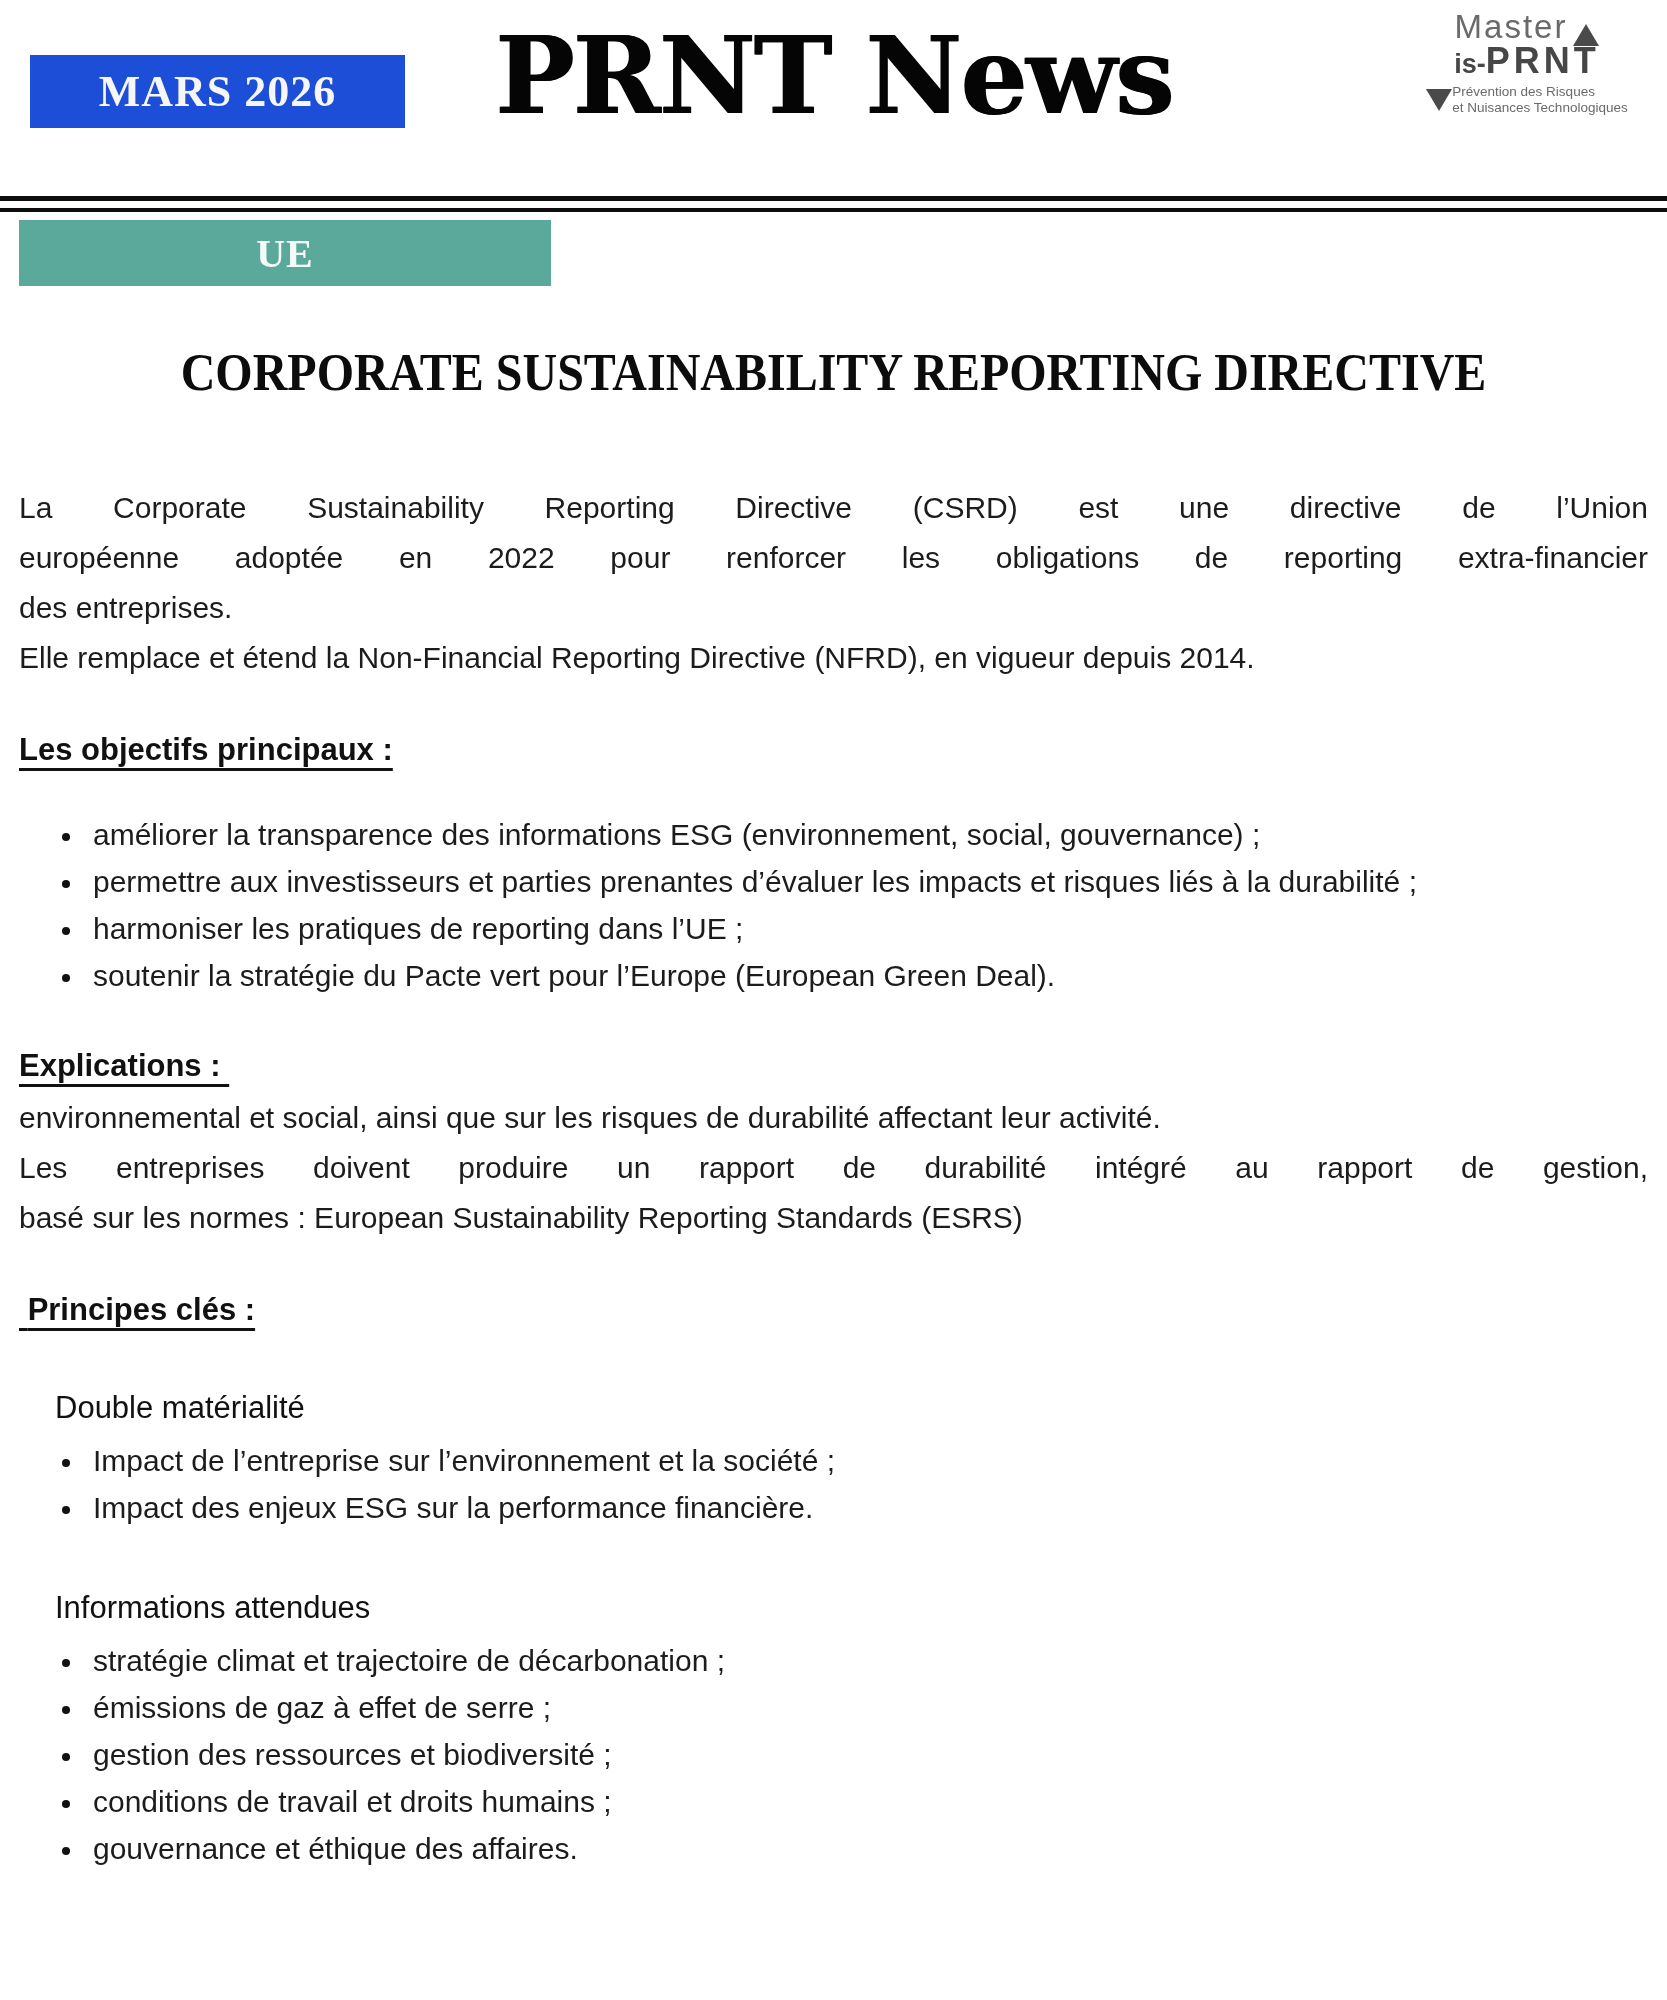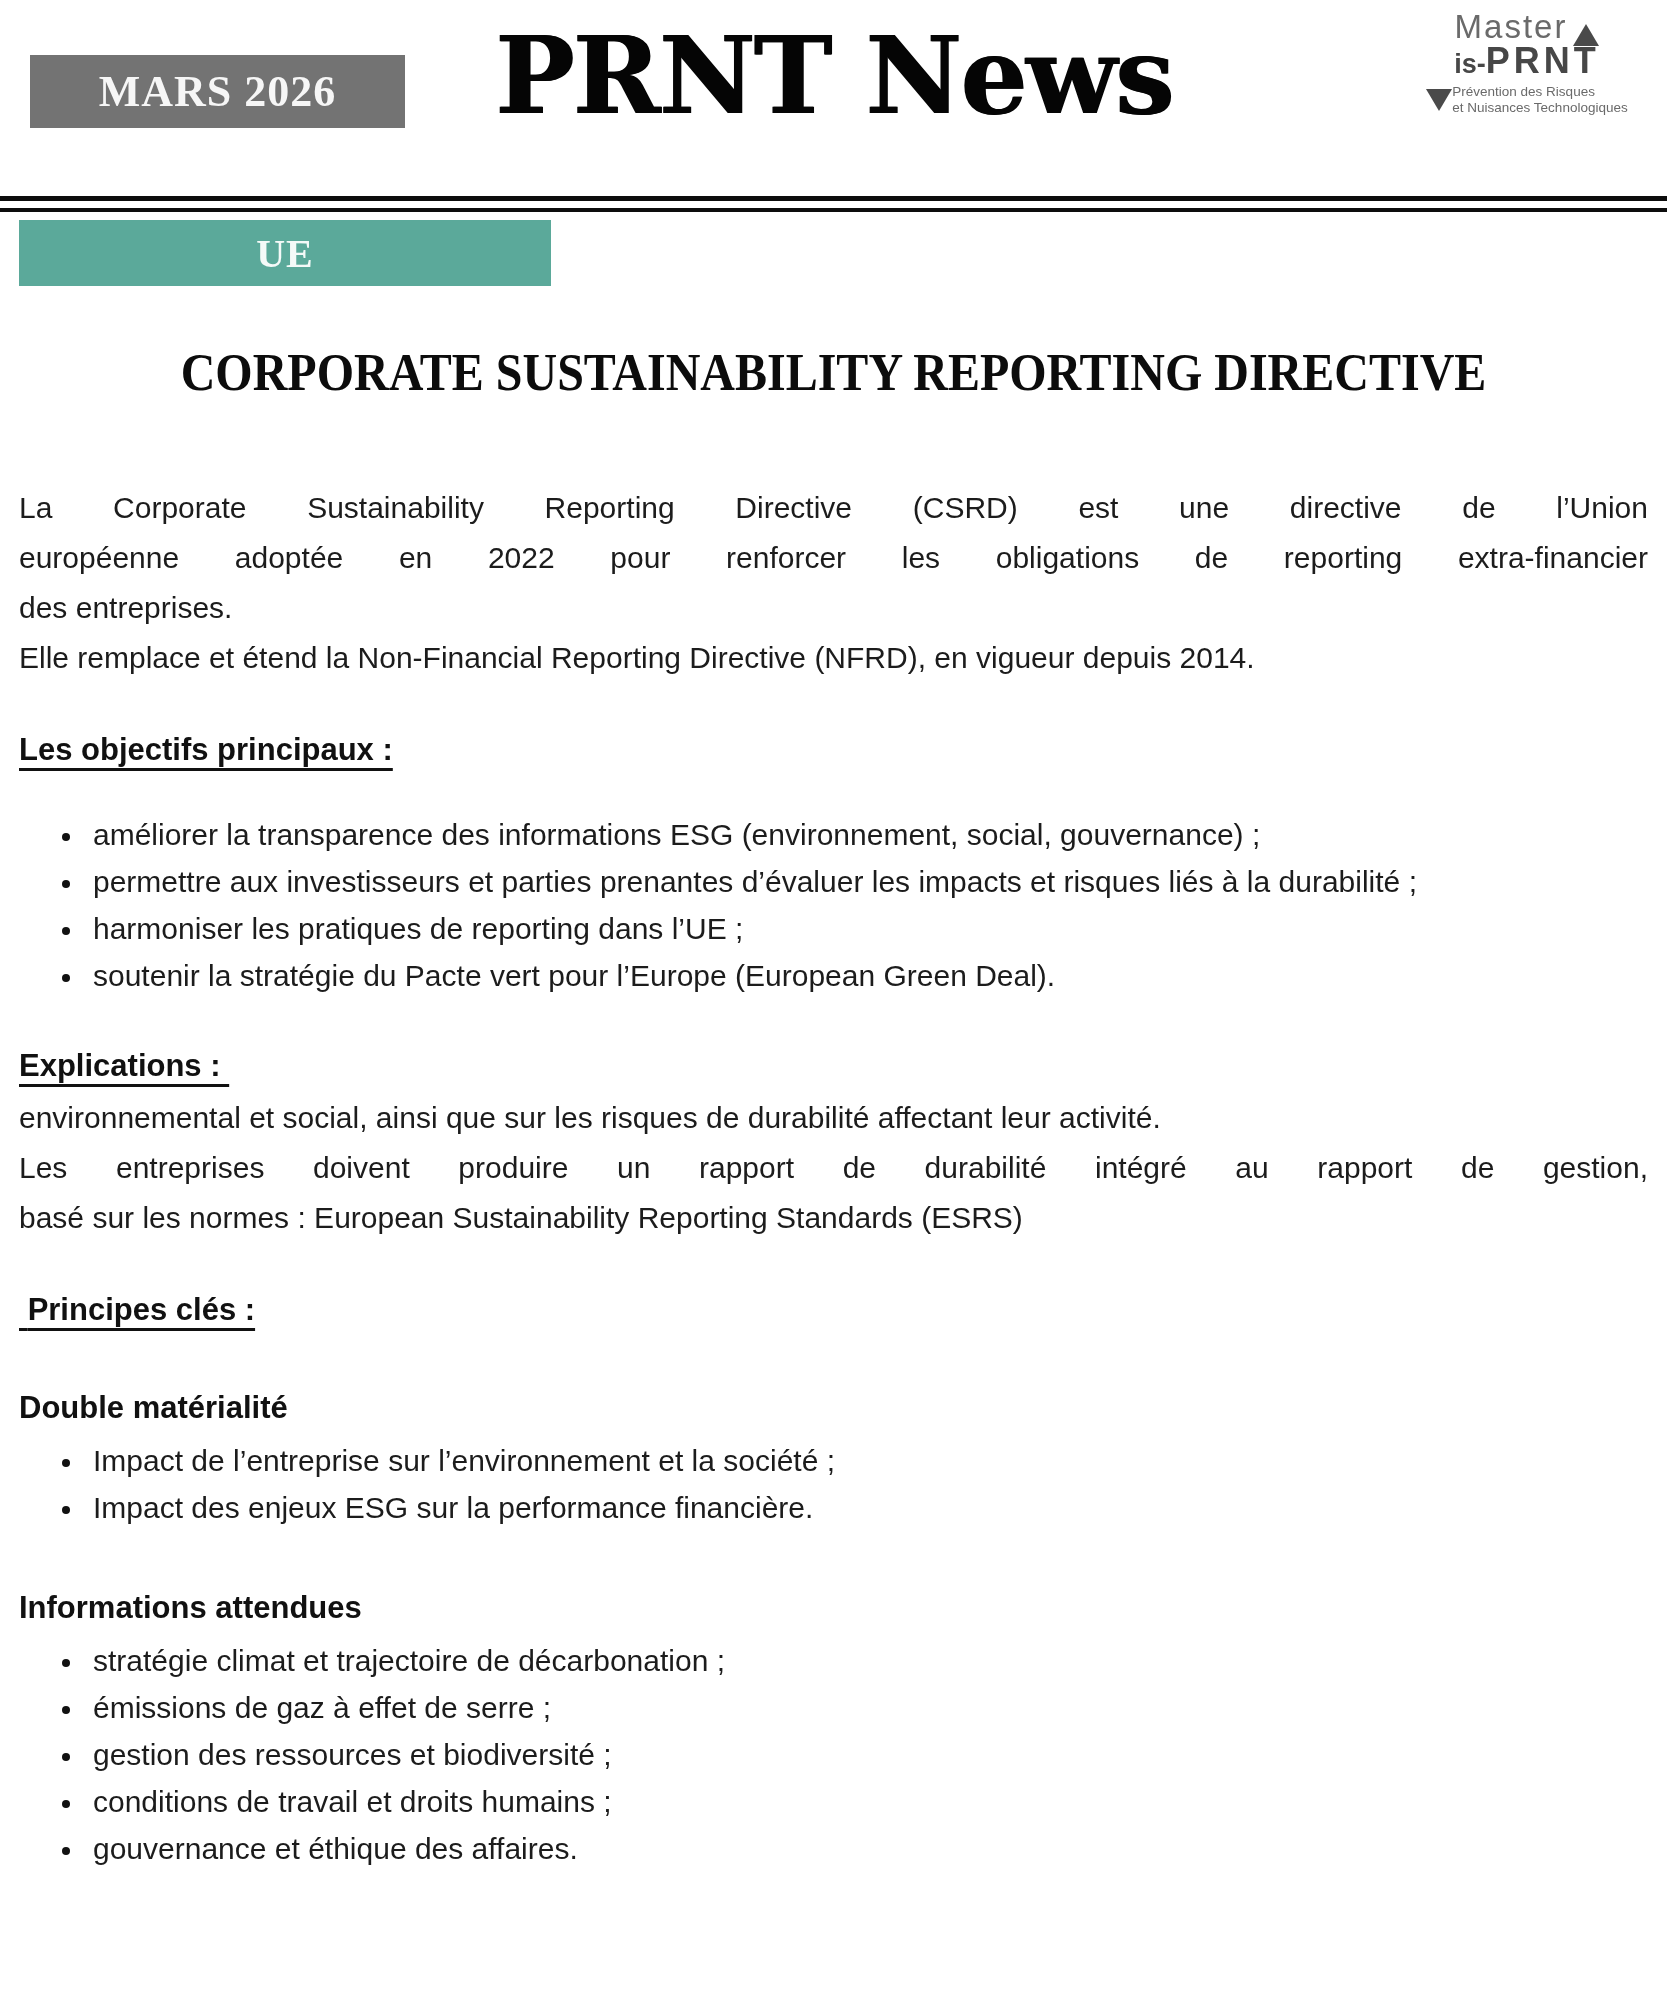--- a/index.html
+++ b/index.html
@@ -7,21 +7,21 @@
   body { font-family:"Liberation Sans", sans-serif; color:#1c1c1c; }
   .page {
     position:relative; width:1667px; height:2000px; margin:0 auto;
     background:#ffffff; overflow:hidden;
   }
 
   
   .header { position:relative; height:196px; }
   .date-box {
     position:absolute; left:30px; top:55px; width:375px; height:73px;
-    background:#737373; color:#f6f6f6;
+    background:#1d4ed8; color:#f6f6f6;
     display:flex; align-items:center; justify-content:center;
     font-family:"Liberation Serif", serif; font-weight:bold;
     font-size:44px; letter-spacing:1px;
   }
   .masthead {
     position:absolute; left:50%; top:12px; transform:translateX(-50%);
     font-family:"DejaVu Serif", serif; font-weight:900;
     font-size:106px; line-height:128px; color:#050505; white-space:nowrap;
     letter-spacing:-2px;
     text-shadow:1px 0 0 #050505;
@@ -71,21 +71,21 @@
   }
   .content { padding:0 19px; margin-top:84px; font-size:30px; color:#1c1c1c; }
   .content .line { line-height:50px; }
   .jline { text-align:justify; text-align-last:justify; }
   .heading-underlined {
     margin-top:46px; font-weight:bold; font-size:31px; line-height:42px;
     text-decoration:underline; text-decoration-thickness:3px; text-underline-offset:8px;
     white-space:pre-wrap; color:#111111;
   }
   .subheading {
-    margin-top:56px; font-weight:bold; font-size:31px; line-height:42px; color:#111111;
+    margin-top:56px; font-weight:normal; font-size:31px; line-height:42px; color:#111111;margin-left:36px;
   }
   ul.bullets { margin-top:40px; list-style:disc; padding-left:66px; }
   ul.bullets.tight { margin-top:8px; }
   ul.bullets li { line-height:47px; padding-left:8px; text-align:justify; text-align-last:left; }
   ul.bullets li::marker { color:#111111; font-size:26px; }
   .after-heading { margin-top:6px; }
 </style>
 </head>
 <body>
 

